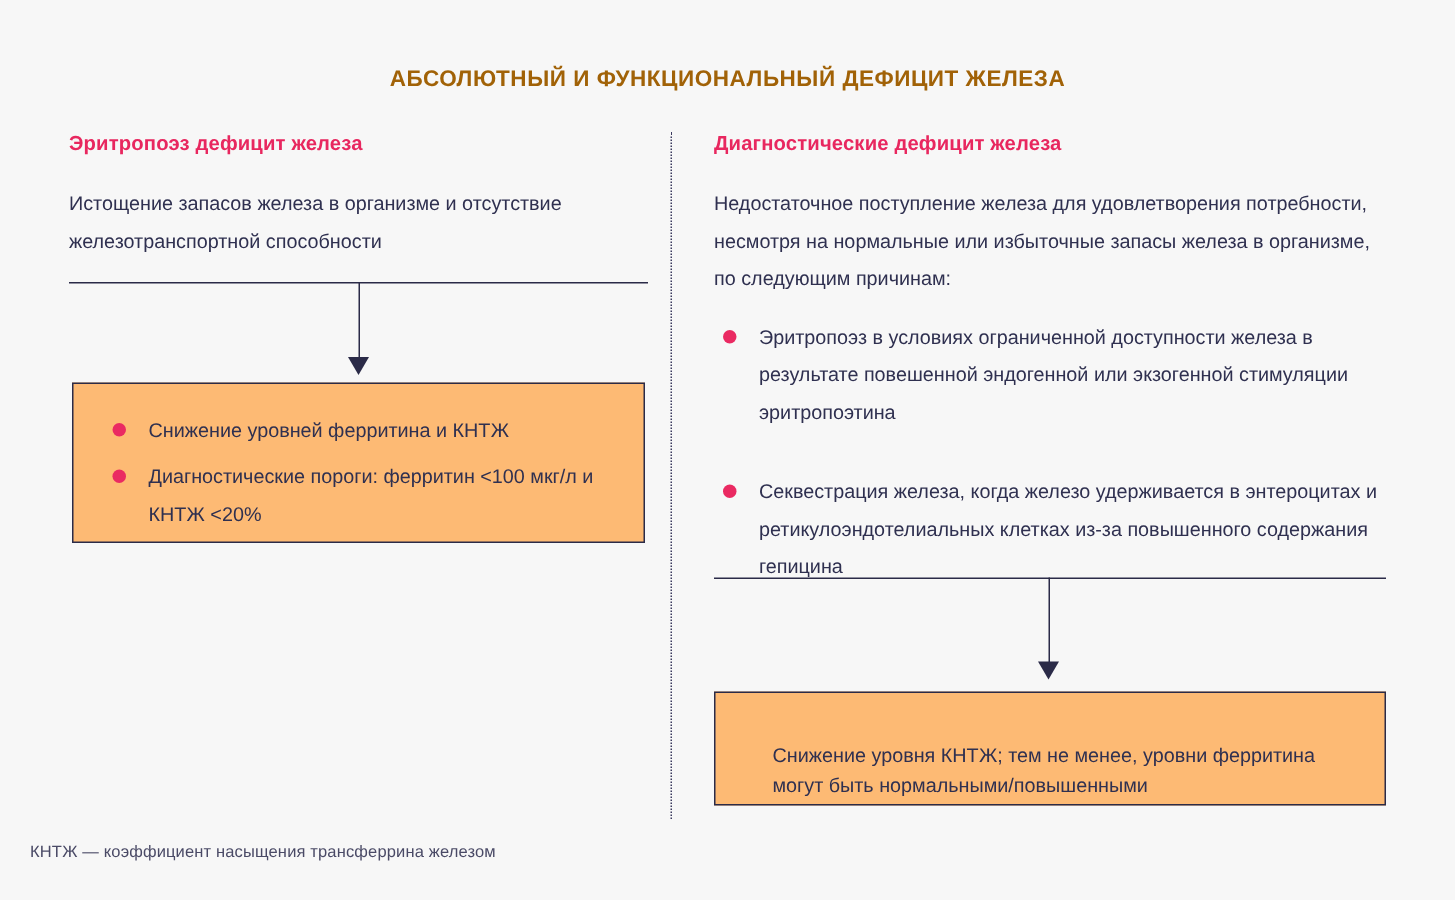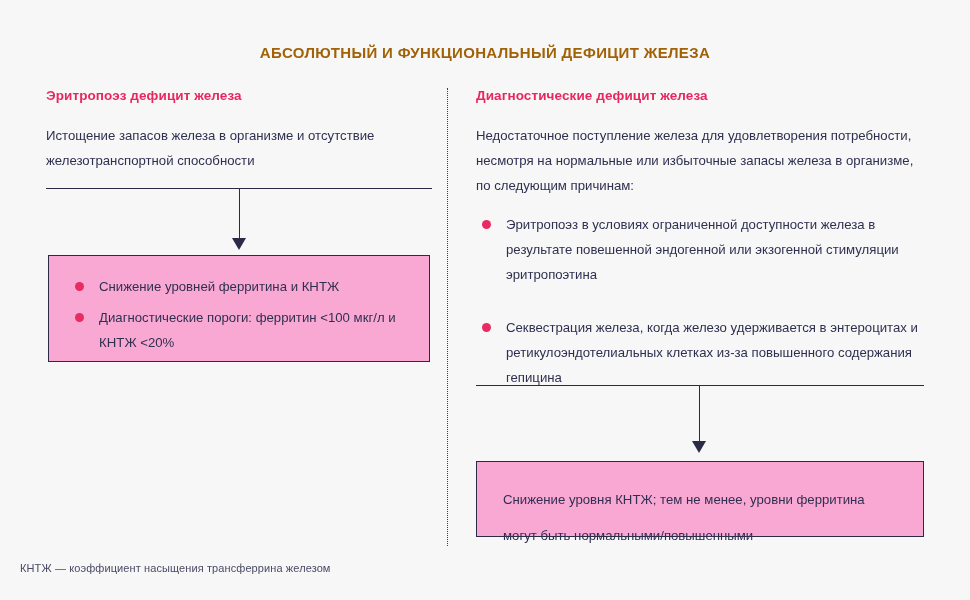--- a/index.html
+++ b/index.html
@@ -118,32 +118,32 @@
     border-top: 12px solid #2b2b48;
   }
   .arrow-left-stem  { left: 239px; top: 188px; height: 52px; }
   .arrow-left-head  { left: 232px; top: 238px; }
   .arrow-right-stem { left: 699px; top: 385px; height: 58px; }
   .arrow-right-head { left: 692px; top: 441px; }
 
   
   .box {
     position: absolute;
-    background: #f9a8d4;
+    background: #fdba74;
     border: 1.4px solid #2b2b48;
     box-sizing: border-box;
   }
   .box-left  { left: 48px;  top: 255px; width: 382px; height: 107px; padding: 18px 20px 18px 12px; }
   .box-right { left: 476px; top: 461px; width: 448px; height: 76px;  padding: 16px 22px; }
 
   .box-text {
     font-size: 13.2px;
-    line-height: 36px;
+    line-height: 20px;
     color: #2f3050;
-    margin: 4px;
+    margin: 16px;
   }
 
   .box-left .bullets { margin-top: 0; }
   .box-left .bullets li { margin-bottom: 6px; padding-left: 38px; }
   .box-left .bullets li .dot { left: 14px; }
 
   
   .footnote {
     position: absolute;
     left: 20px;

